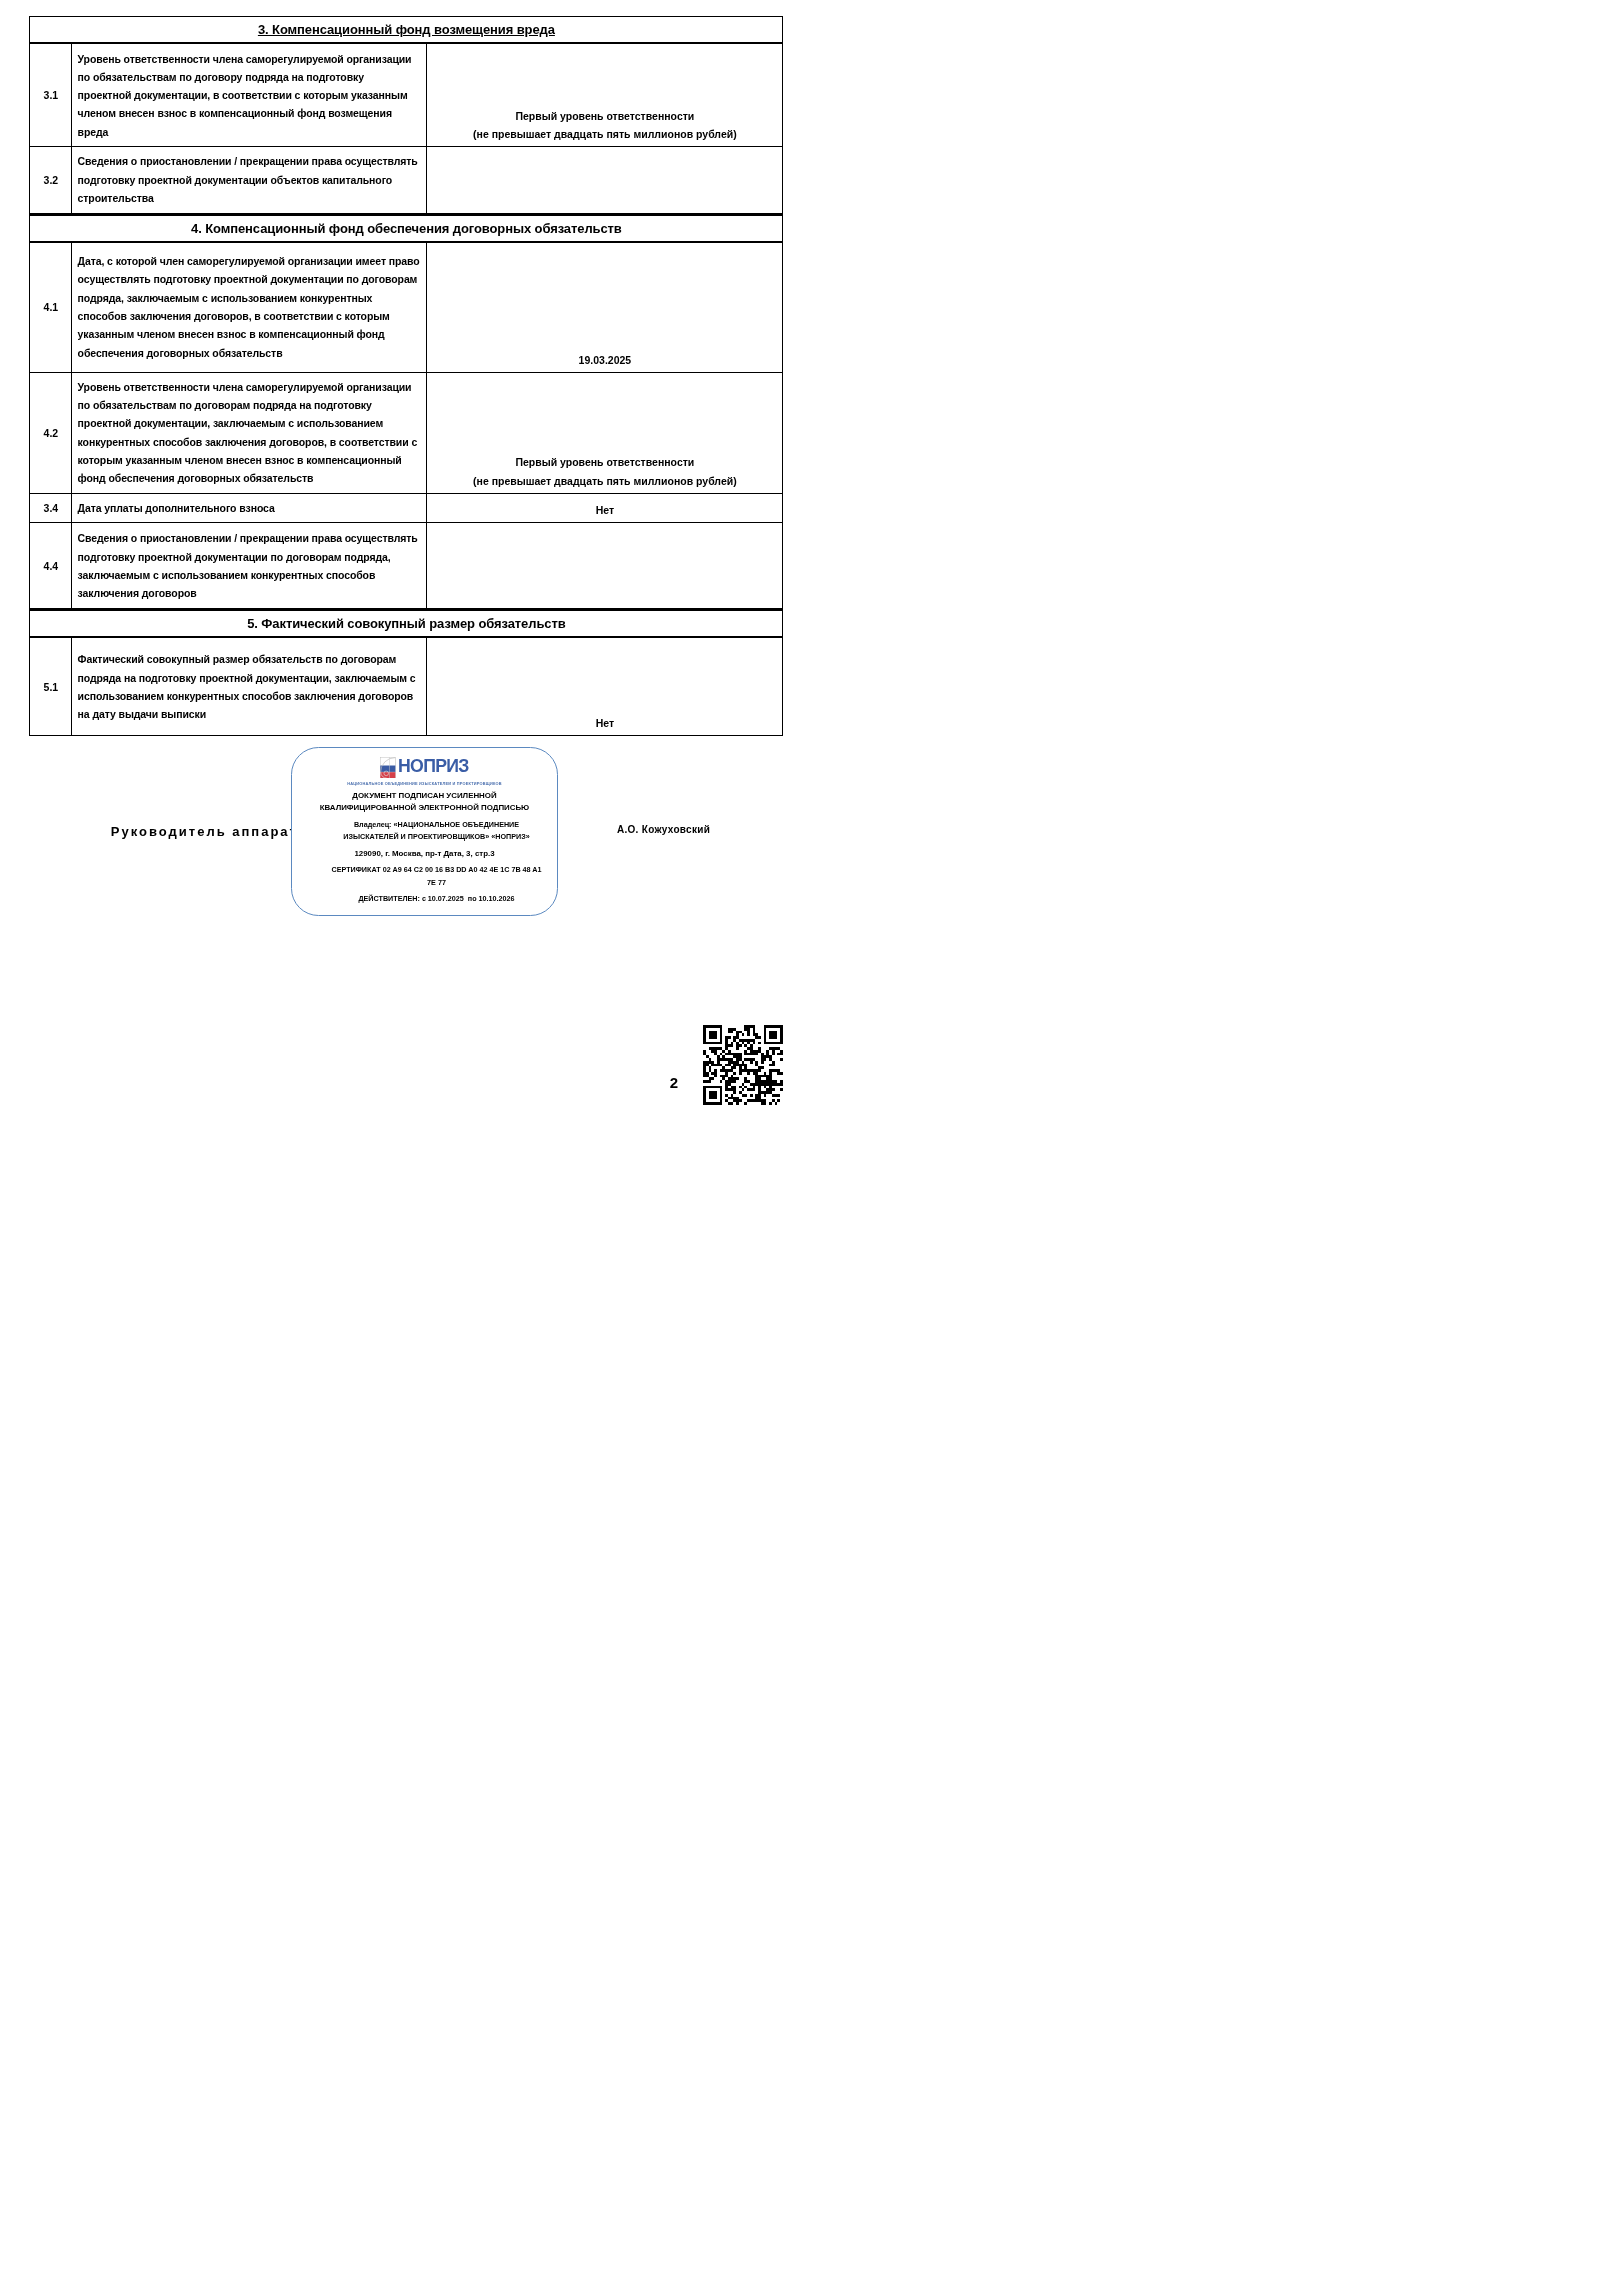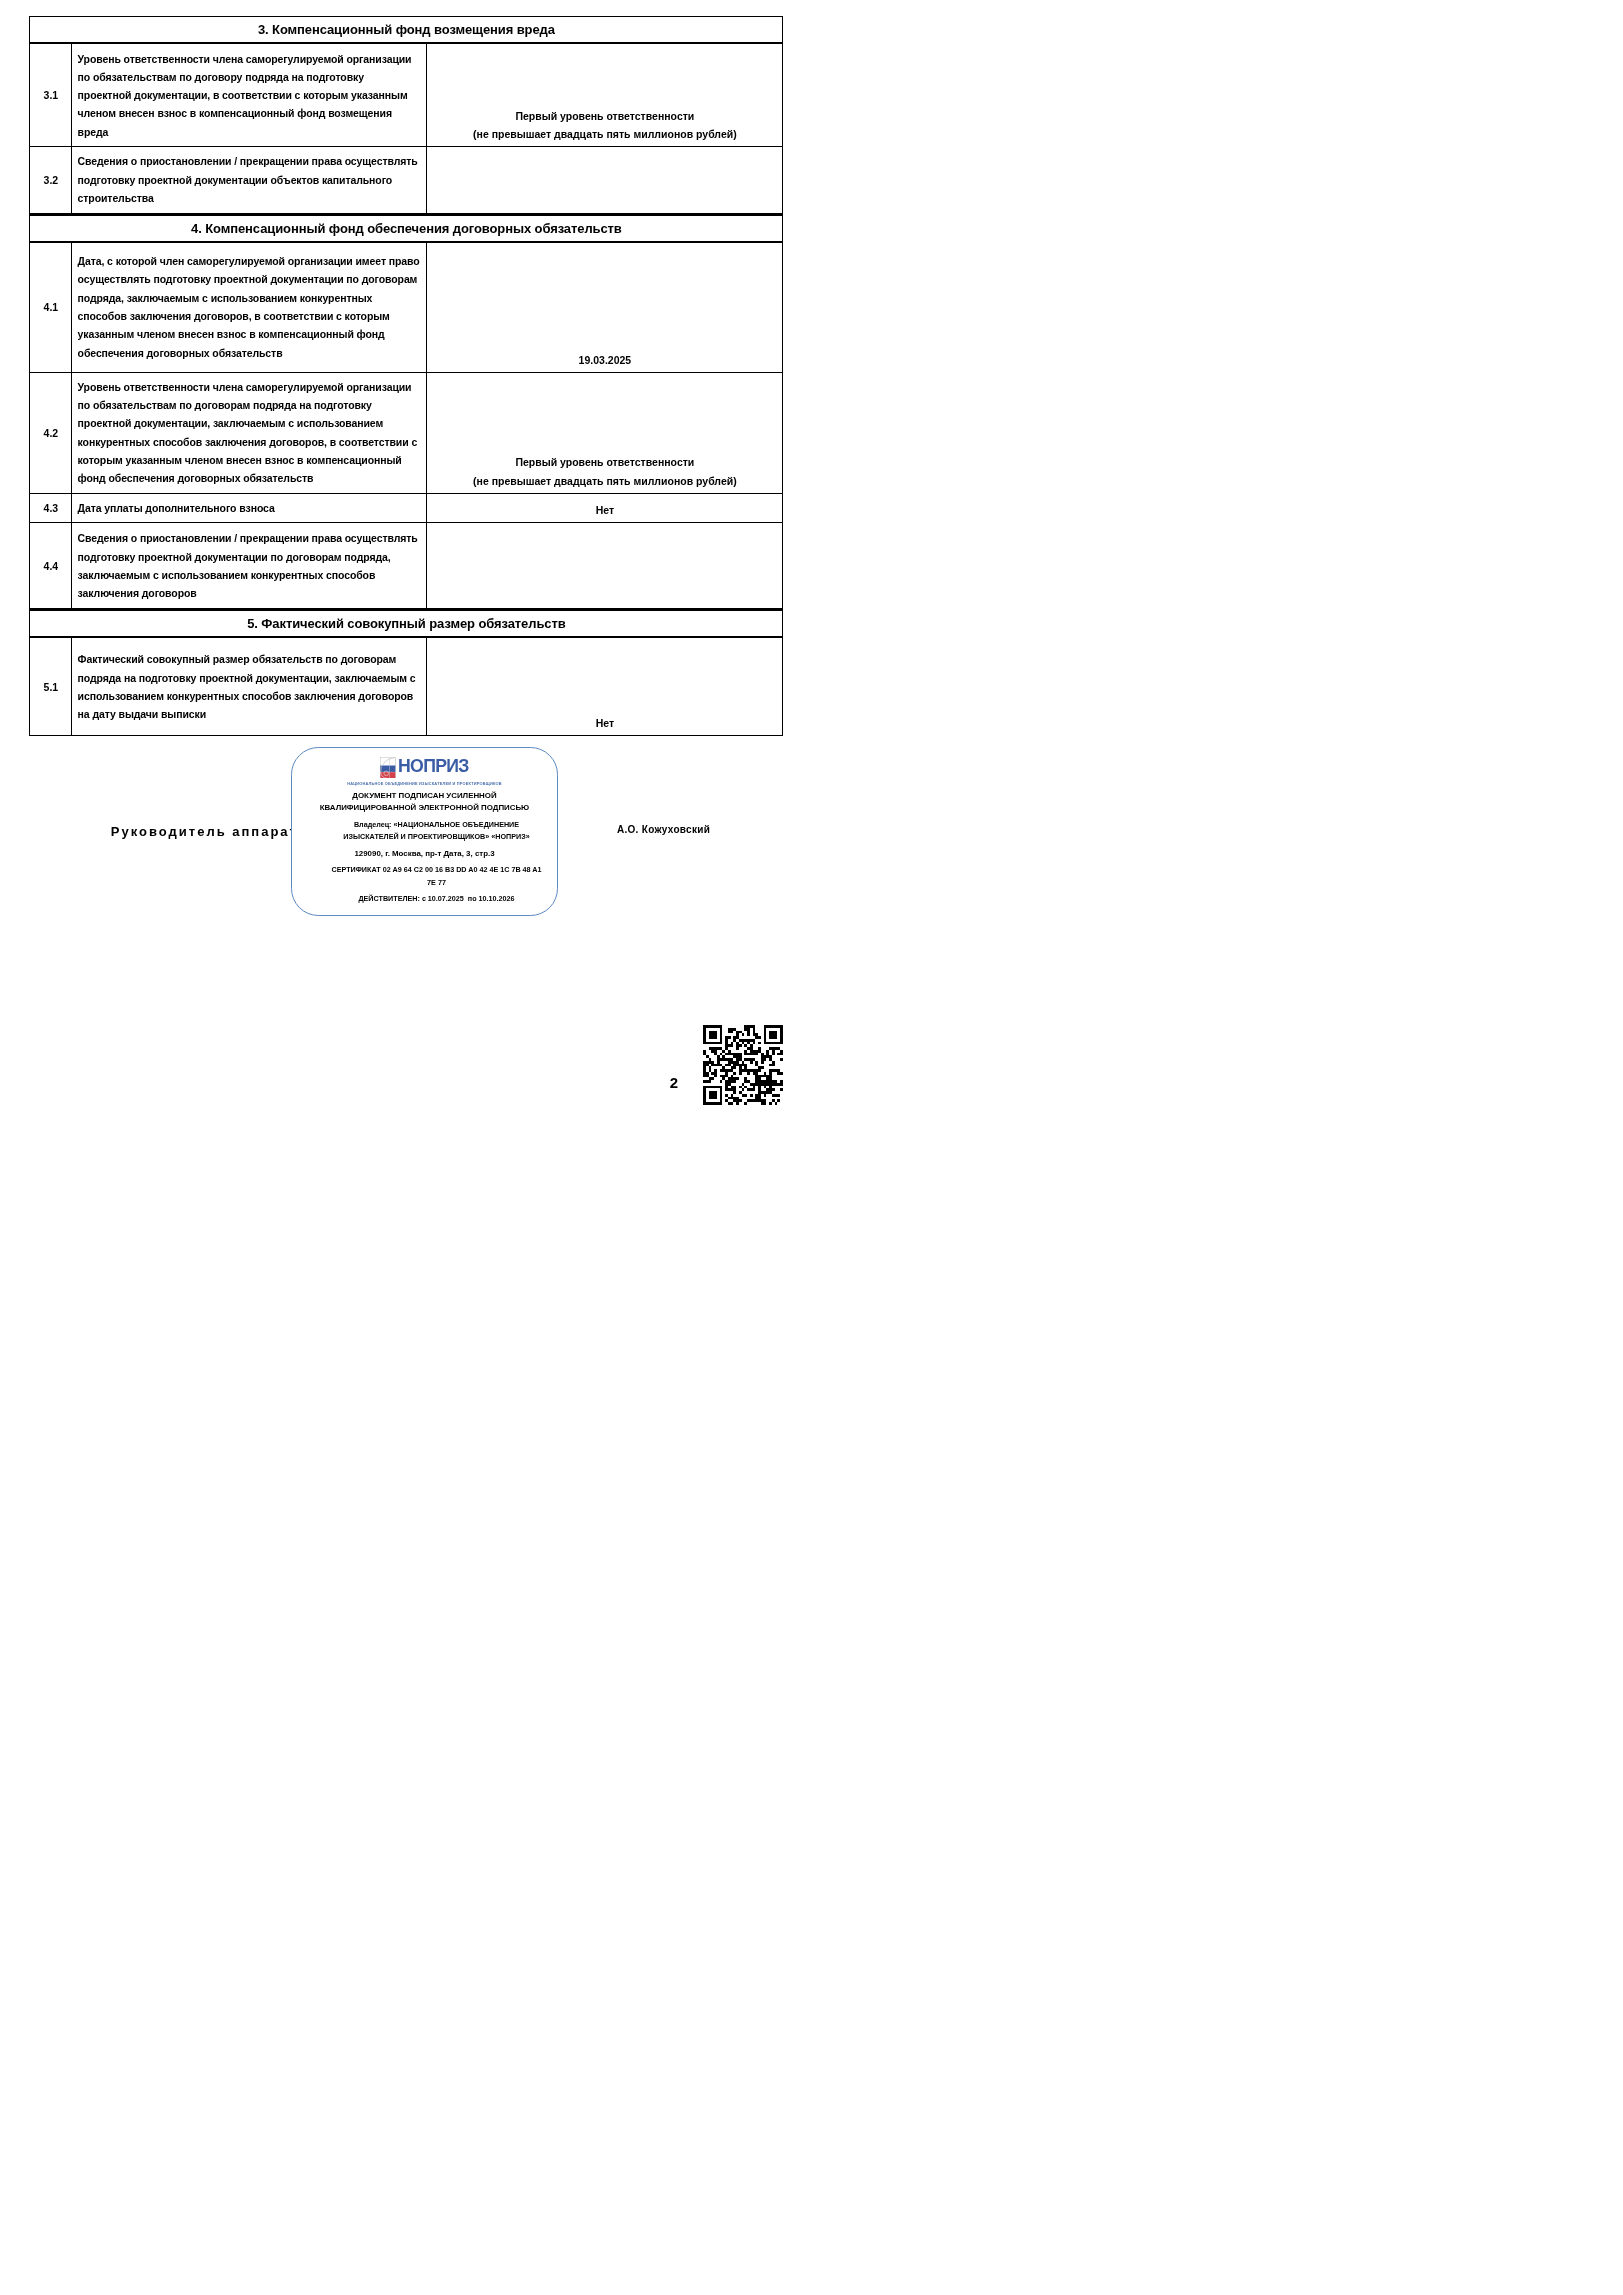--- a/index.html
+++ b/index.html
@@ -11,21 +11,21 @@
   .doc-table{
     position:absolute;left:29.4px;top:16.4px;width:754px;
     border:1.3px solid #000;box-sizing:border-box;background:#fff;
   }
   .sec-title{
     border-top:2.6px solid #000;border-bottom:2.6px solid #000;
     display:flex;align-items:center;justify-content:center;
     min-height:25px;font-size:13px;font-weight:700;letter-spacing:-0.1px;
     text-align:center;
   }
-  .sec-title.first{border-top:0;}
+  .sec-title.first{border-top:0;text-decoration:underline;}
   .row{display:flex;border-bottom:1.3px solid #000;box-sizing:border-box;}
   .row.last{border-bottom:0;}
   .cell-num{
     width:42px;flex:0 0 42px;border-right:1.3px solid #000;box-sizing:border-box;
     display:flex;align-items:center;justify-content:center;
     font-size:10.5px;font-weight:700;
   }
   .cell-desc{
     width:355px;flex:0 0 355px;border-right:1.3px solid #000;box-sizing:border-box;
     padding:5.2px 6.5px 5.2px 5.2px;display:flex;flex-direction:column;justify-content:center;
@@ -100,21 +100,21 @@
     </div>
     <div class="row" style="min-height: 121px;">
       <div class="cell-num">4.2</div>
       <div class="cell-desc">Уровень ответственности члена саморегулируемой организации по обязательствам по договорам подряда на подготовку проектной документации, заключаемым с использованием конкурентных способов заключения договоров, в соответствии с которым указанным членом внесен взнос в компенсационный фонд обеспечения договорных обязательств</div>
       <div class="cell-val">
         <div>Первый уровень ответственности</div>
         <div>(не превышает двадцать пять миллионов рублей)</div>
       </div>
     </div>
     <div class="row" style="min-height: 25px;">
-      <div class="cell-num">4.3</div>
+      <div class="cell-num">3.4</div>
       <div class="cell-desc">Дата уплаты дополнительного взноса</div>
       <div class="cell-val">
         <div>Нет</div>
       </div>
     </div>
     <div class="row" style="min-height: 86px;">
       <div class="cell-num">4.4</div>
       <div class="cell-desc">Сведения о приостановлении / прекращении права осуществлять подготовку проектной документации по договорам подряда, заключаемым с использованием конкурентных способов заключения договоров</div>
       <div class="cell-val"></div>
     </div>

